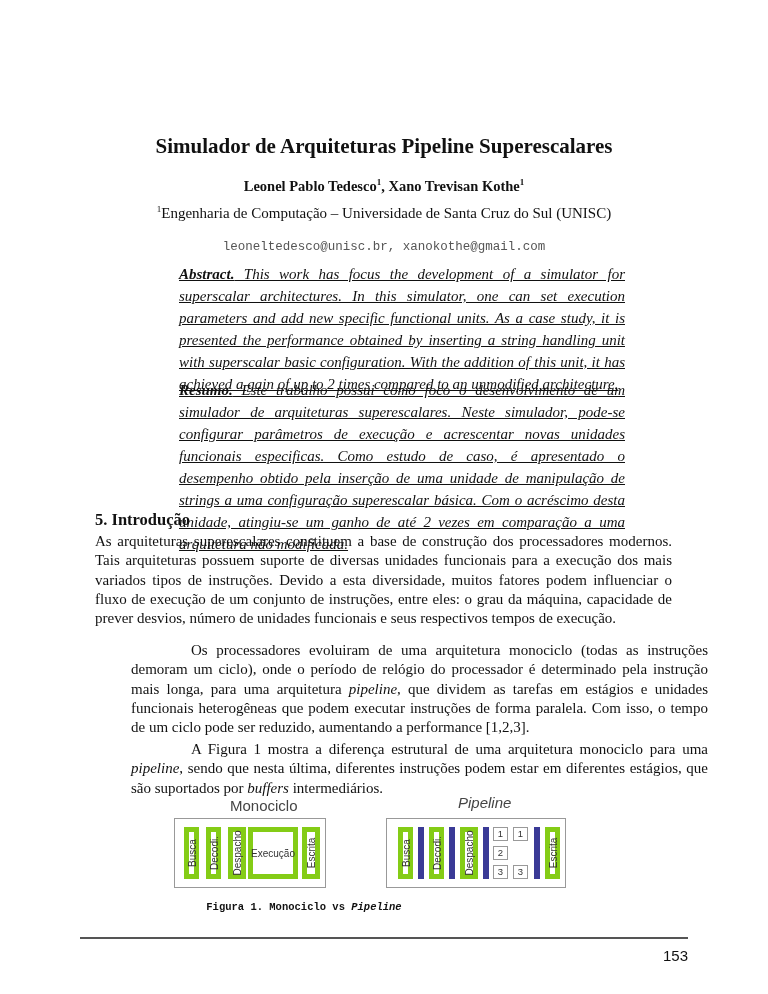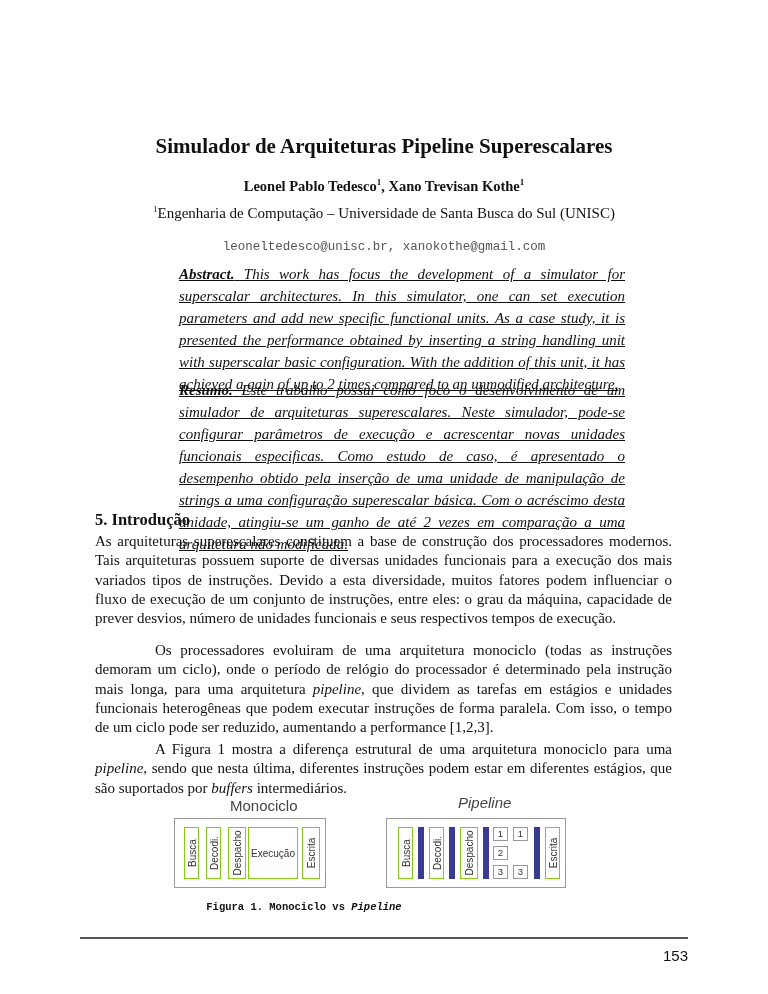--- a/index.html
+++ b/index.html
@@ -7,43 +7,43 @@
   .abs { position: absolute; }
   .title { left: 0; width: 768px; top: 134px; text-align: center; font-weight: bold; font-size: 21px; }
   .authors { left: 0; width: 768px; top: 177px; text-align: center; font-weight: bold; font-size: 14.5px; }
   .authors sup, .affil sup { font-size: 9px; }
   .affil { left: 0; width: 768px; top: 200px; text-align: center; font-size: 15px; line-height: 19px; }
   .email { left: 0; width: 768px; top: 240px; text-align: center; font-family: "Liberation Mono", monospace; font-size: 12.5px; color: #555; }
   .abstract { left: 179px; width: 446px; font-style: italic; font-size: 15px; line-height: 22px; text-align: justify; text-decoration: underline; }
   .abstract b { font-weight: bold; }
   .section { left: 95px; top: 510px; font-weight: bold; font-size: 16.5px; }
   .body { left: 95px; width: 577px; font-size: 15px; line-height: 19.3px; text-align: justify; }
-  .indent { text-indent: 60px; }
+  .indent { text-indent: 60px; margin-left: 36px; }
   .fig-label { font-family: "Liberation Sans", sans-serif; font-size: 15px; color: #444; }
   .box { position: absolute; border: 1px solid #999; background: #fff; box-sizing: border-box; }
-  .stage { position: absolute; border: 1px solid #84cc16; background: #fff; box-sizing: border-box; }
+  .stage { position: absolute; border: 5px solid #84cc16; background: #fff; box-sizing: border-box; }
   .stage span { position: absolute; left: 50%; top: 50%; transform: translate(-50%, -50%) rotate(-90deg); white-space: nowrap; font-family: "Liberation Sans", sans-serif; font-size: 10px; color: #333; }
   .buffer { position: absolute; background: #3a3a96; }
   .cell { position: absolute; border: 1px solid #999; box-sizing: border-box; font-family: "Liberation Sans", sans-serif; font-size: 9.5px; color: #333; text-align: center; line-height: 12px; }
   .exec span { transform: translate(-50%, -50%); font-size: 10px; }
   .caption { left: 0; width: 608px; top: 901px; text-align: center; font-family: Liberation Mono, monospace; font-weight: bold; font-size: 10.5px; }
   .rule { left: 80px; width: 608px; top: 937px; height: 1.5px; background: #555; }
   .pagenum { left: 650px; width: 38px; top: 947px; text-align: right; font-family: "Liberation Sans", sans-serif; font-size: 15px; }
 </style>
 </head>
 <body>
 
 <div class="abs title">Simulador de Arquiteturas Pipeline Superescalares</div>
 
 <div class="abs authors">
   <span>Leonel Pablo Tedesco</span><sup>1</sup><span>, </span><span>Xano Trevisan Kothe</span><sup>1</sup>
 </div>
 
 <div class="abs affil">
-  <div><sup>1</sup><span>Engenharia de Computação – Universidade de Santa Busca do Sul (UNISC)</span></div>
+  <div><sup>1</sup><span>Engenharia de Computação – Universidade de Santa Cruz do Sul (UNISC)</span></div>
 </div>
 
 <div class="abs email">leoneltedesco@unisc.br, xanokothe@gmail.com</div>
 
 <div class="abs abstract" style="top:263px;">
   <b>Abstract.</b><span> This work has focus the development of a simulator for superscalar architectures. In this simulator, one can set execution parameters and add new specific functional units. As a case study, it is presented the performance obtained by inserting a string handling unit with superscalar basic configuration. With the addition of this unit, it has achieved a gain of up to 2 times compared to an unmodified architecture.</span>
 </div>
 
 <div class="abs abstract" style="top:379px;">
   <b>Resumo.</b><span> Este trabalho possui como foco o desenvolvimento de um simulador de arquiteturas superescalares. Neste simulador, pode-se configurar parâmetros de execução e acrescentar novas unidades funcionais especificas. Como estudo de caso, é apresentado o desempenho obtido pela inserção de uma unidade de manipulação de strings a uma configuração superescalar básica. Com o acréscimo desta unidade, atingiu-se um ganho de até 2 vezes em comparação a uma arquitetura não modificada.</span>

